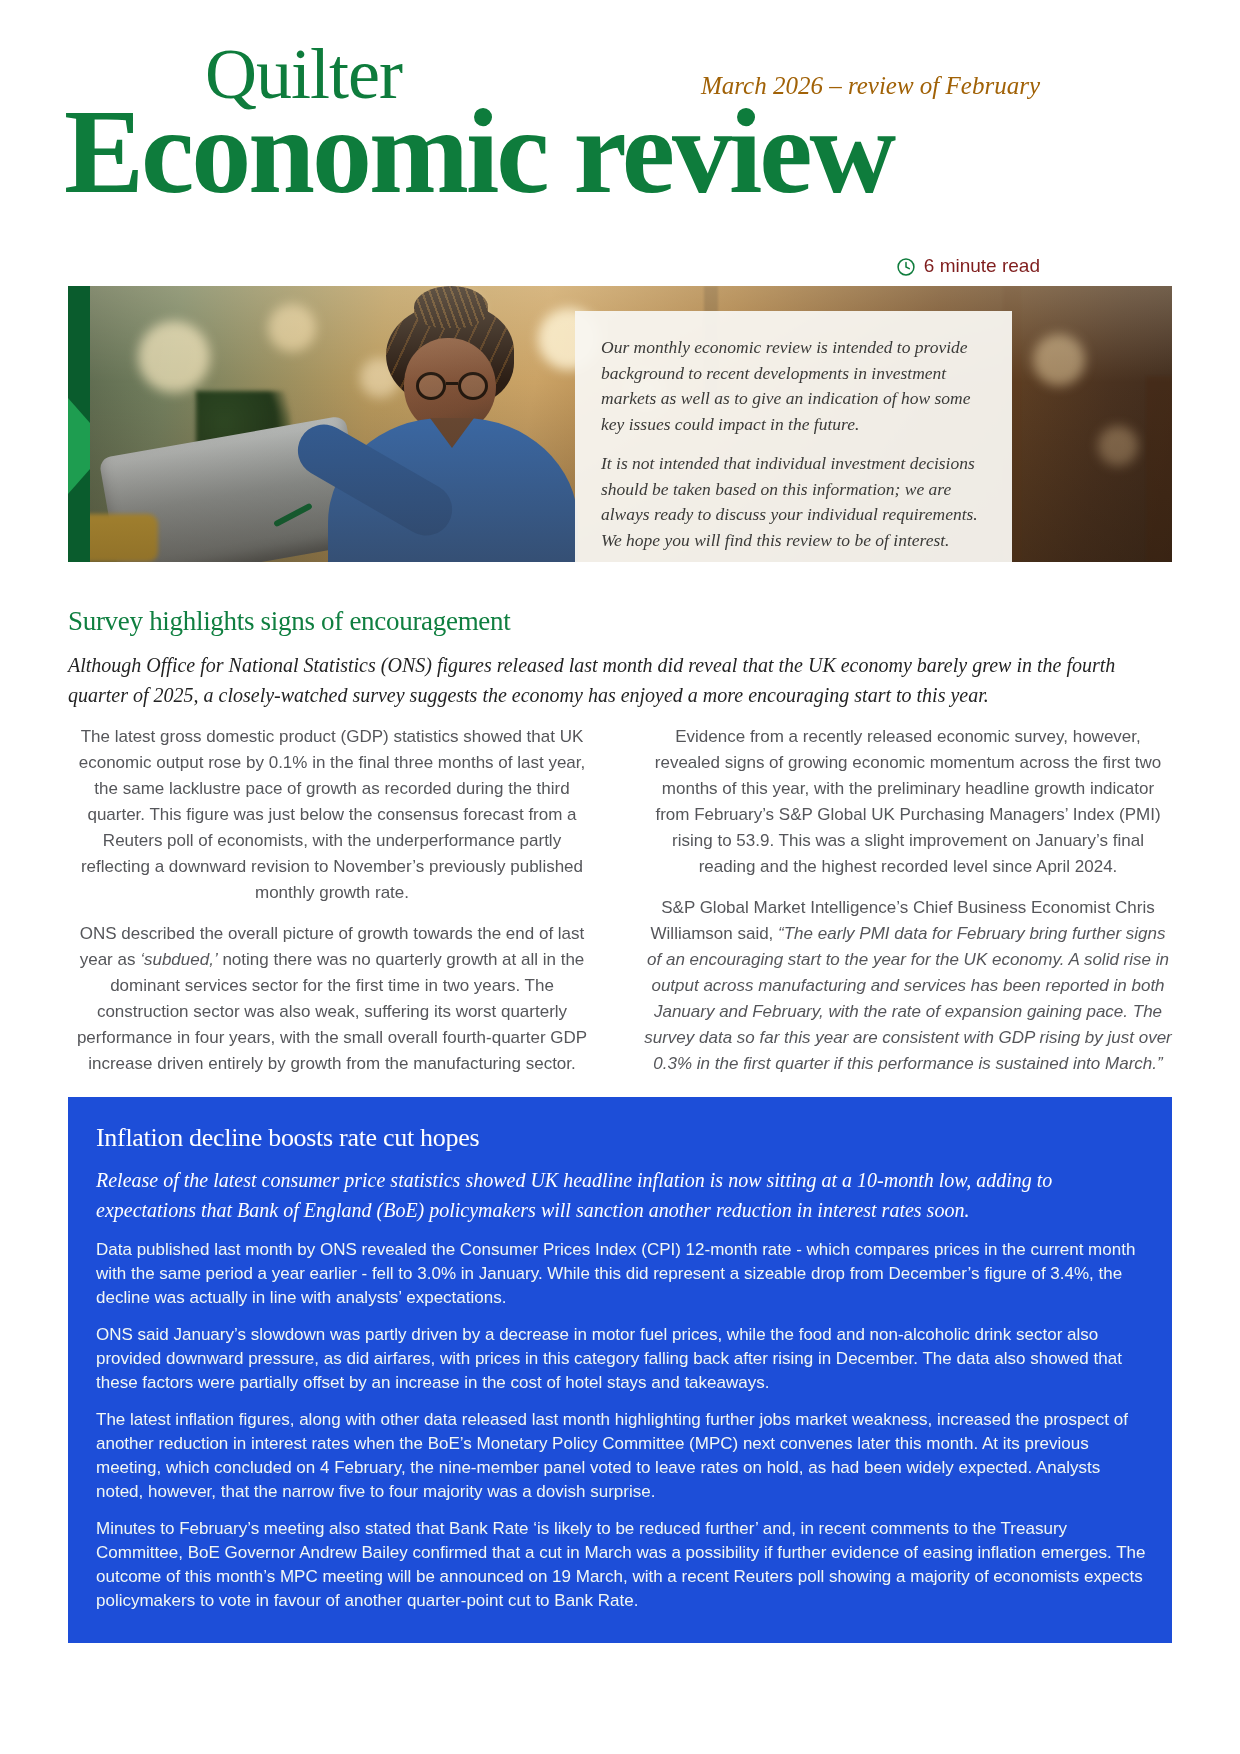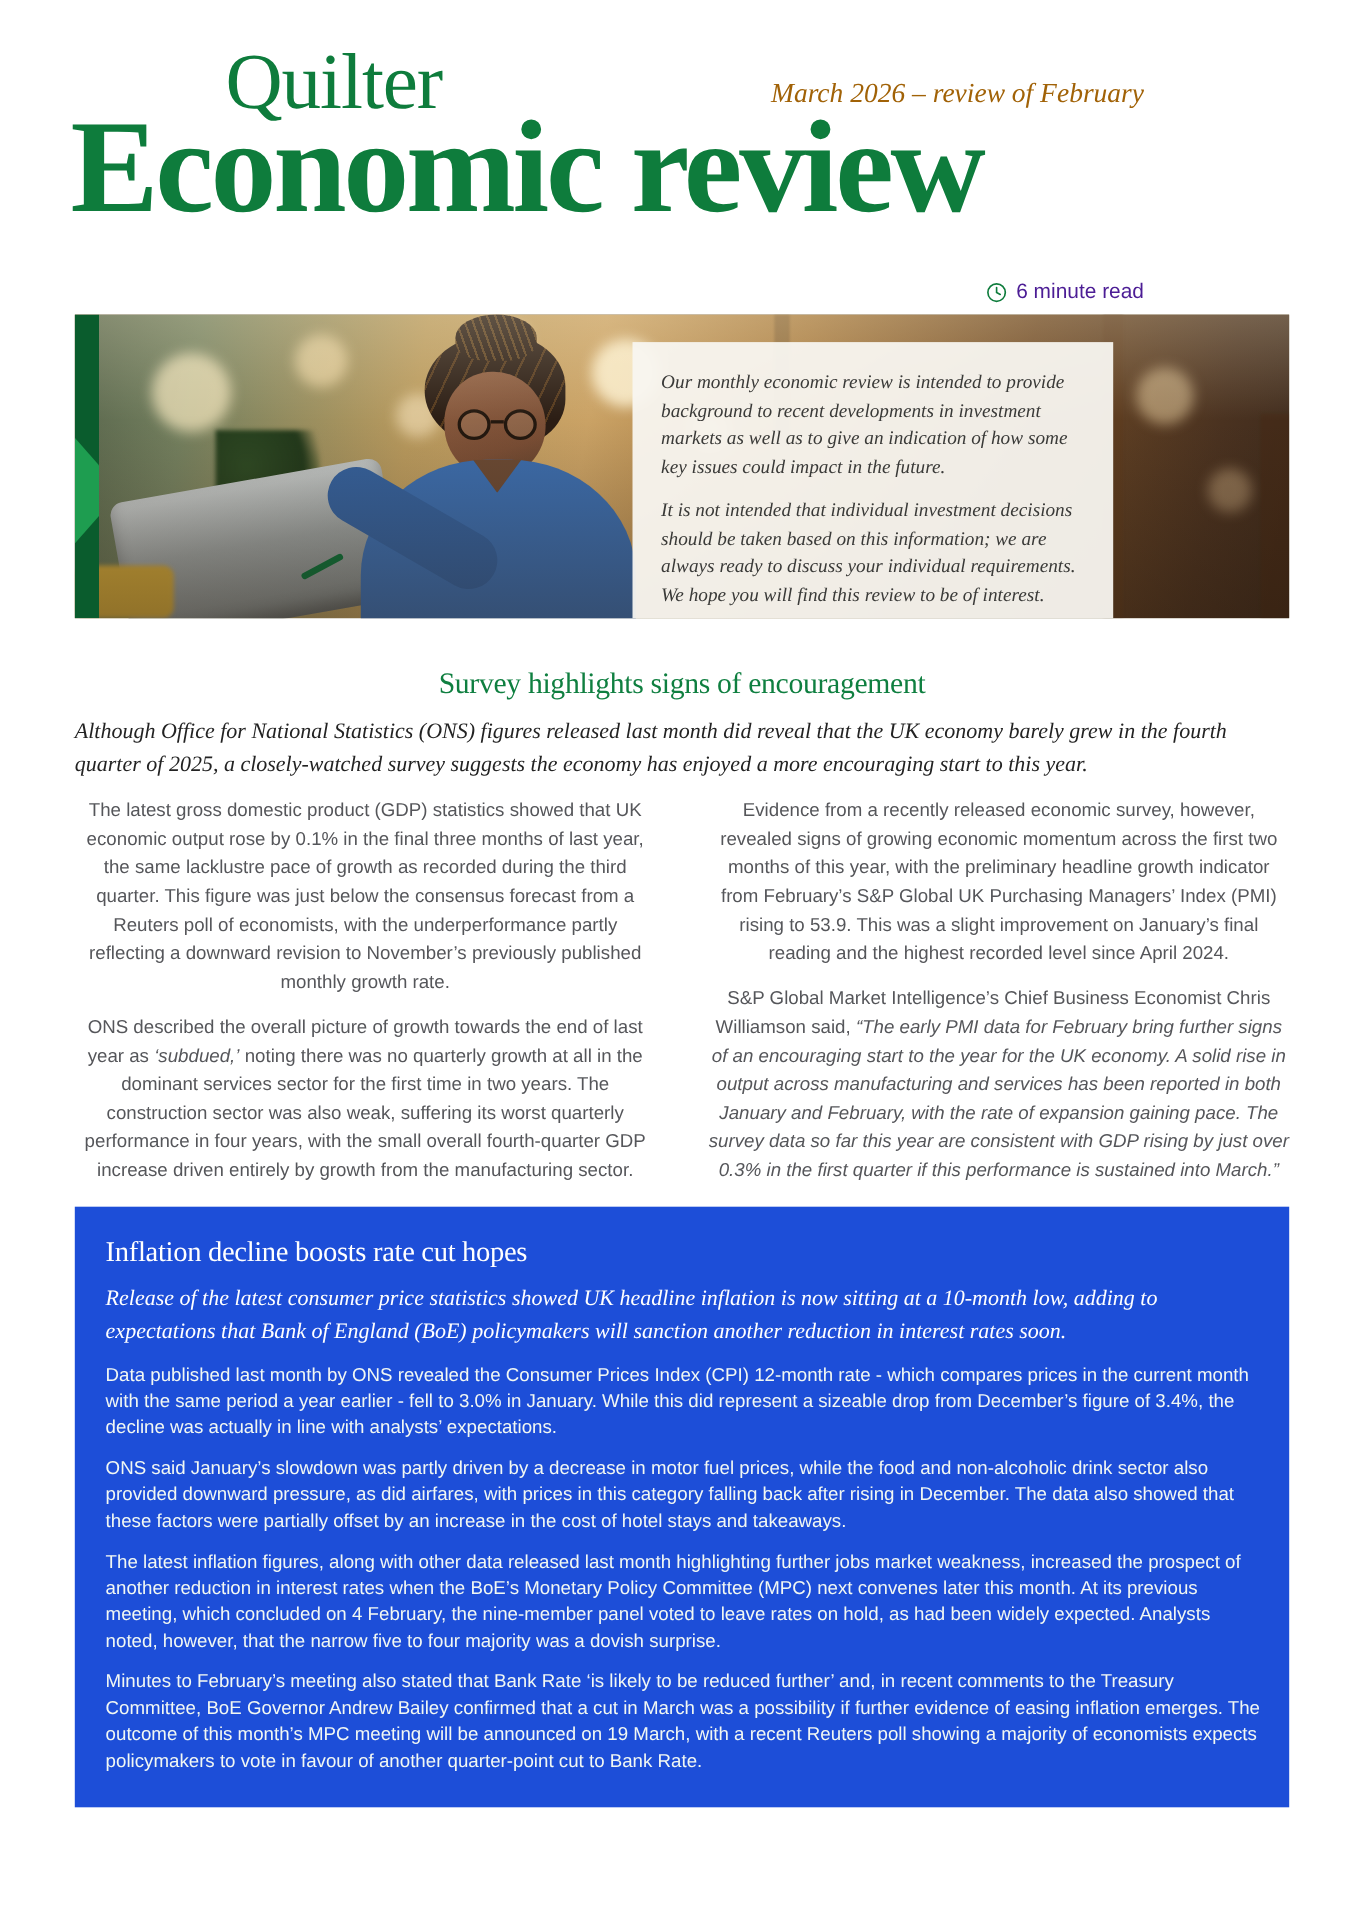--- a/index.html
+++ b/index.html
@@ -28,22 +28,22 @@
     font-size:25px; color:#a16207;
   }
   .page-title {
     position:absolute; left:-4px; top:92px;
     font-family:"Liberation Serif", serif;
     font-size:120px; line-height:1; color:#0e7c3c;
     letter-spacing:-3px; white-space:nowrap;
   }
   .read-time {
     position:absolute; right:132px; top:255px;
-    display:flex; align-items:center; gap:8px;
-    font-size:19px; color:#4c1d95;
+    display:flex; align-items:flex-end; gap:8px;
+    font-size:19px; color:#7f1d1d;
   }
 
   
   .hero {
     position:relative; width:1104px; height:276px;
     overflow:hidden; background:#7a6a45;padding-left:33px;
   }
   .hero-bg {
     position:absolute; inset:0;
     background:linear-gradient(100deg,#57644b 0%,#74805f 10%,#b99a5e 28%,#caa265 42%,#a87c42 58%,#6f4a26 76%,#4a3220 92%,#3d2a1c 100%);
@@ -141,21 +141,20 @@
     font-size:17.5px; line-height:1.47; color:#3a3a38;
   }
   .hero-card p + p { margin-top:13px; }
 
   
   .section-heading {
     margin-top:44px;
     font-family:"Liberation Serif", serif;
     font-size:27px; font-weight:normal; color:#0f7f40;
     letter-spacing:-0.3px;
-    text-align:center;
   }
   .standfirst {
     margin-top:13px;
     font-family:"Liberation Serif", serif; font-style:italic;
     font-size:20px; line-height:1.5; color:#232323;
   }
   .columns { display:flex; gap:48px; margin-top:14px; }
   .col { width:528px; }
   .col p { font-size:17px; line-height:26px; color:#55565a;text-align:center; }
   .col p + p { margin-top:15px; }

